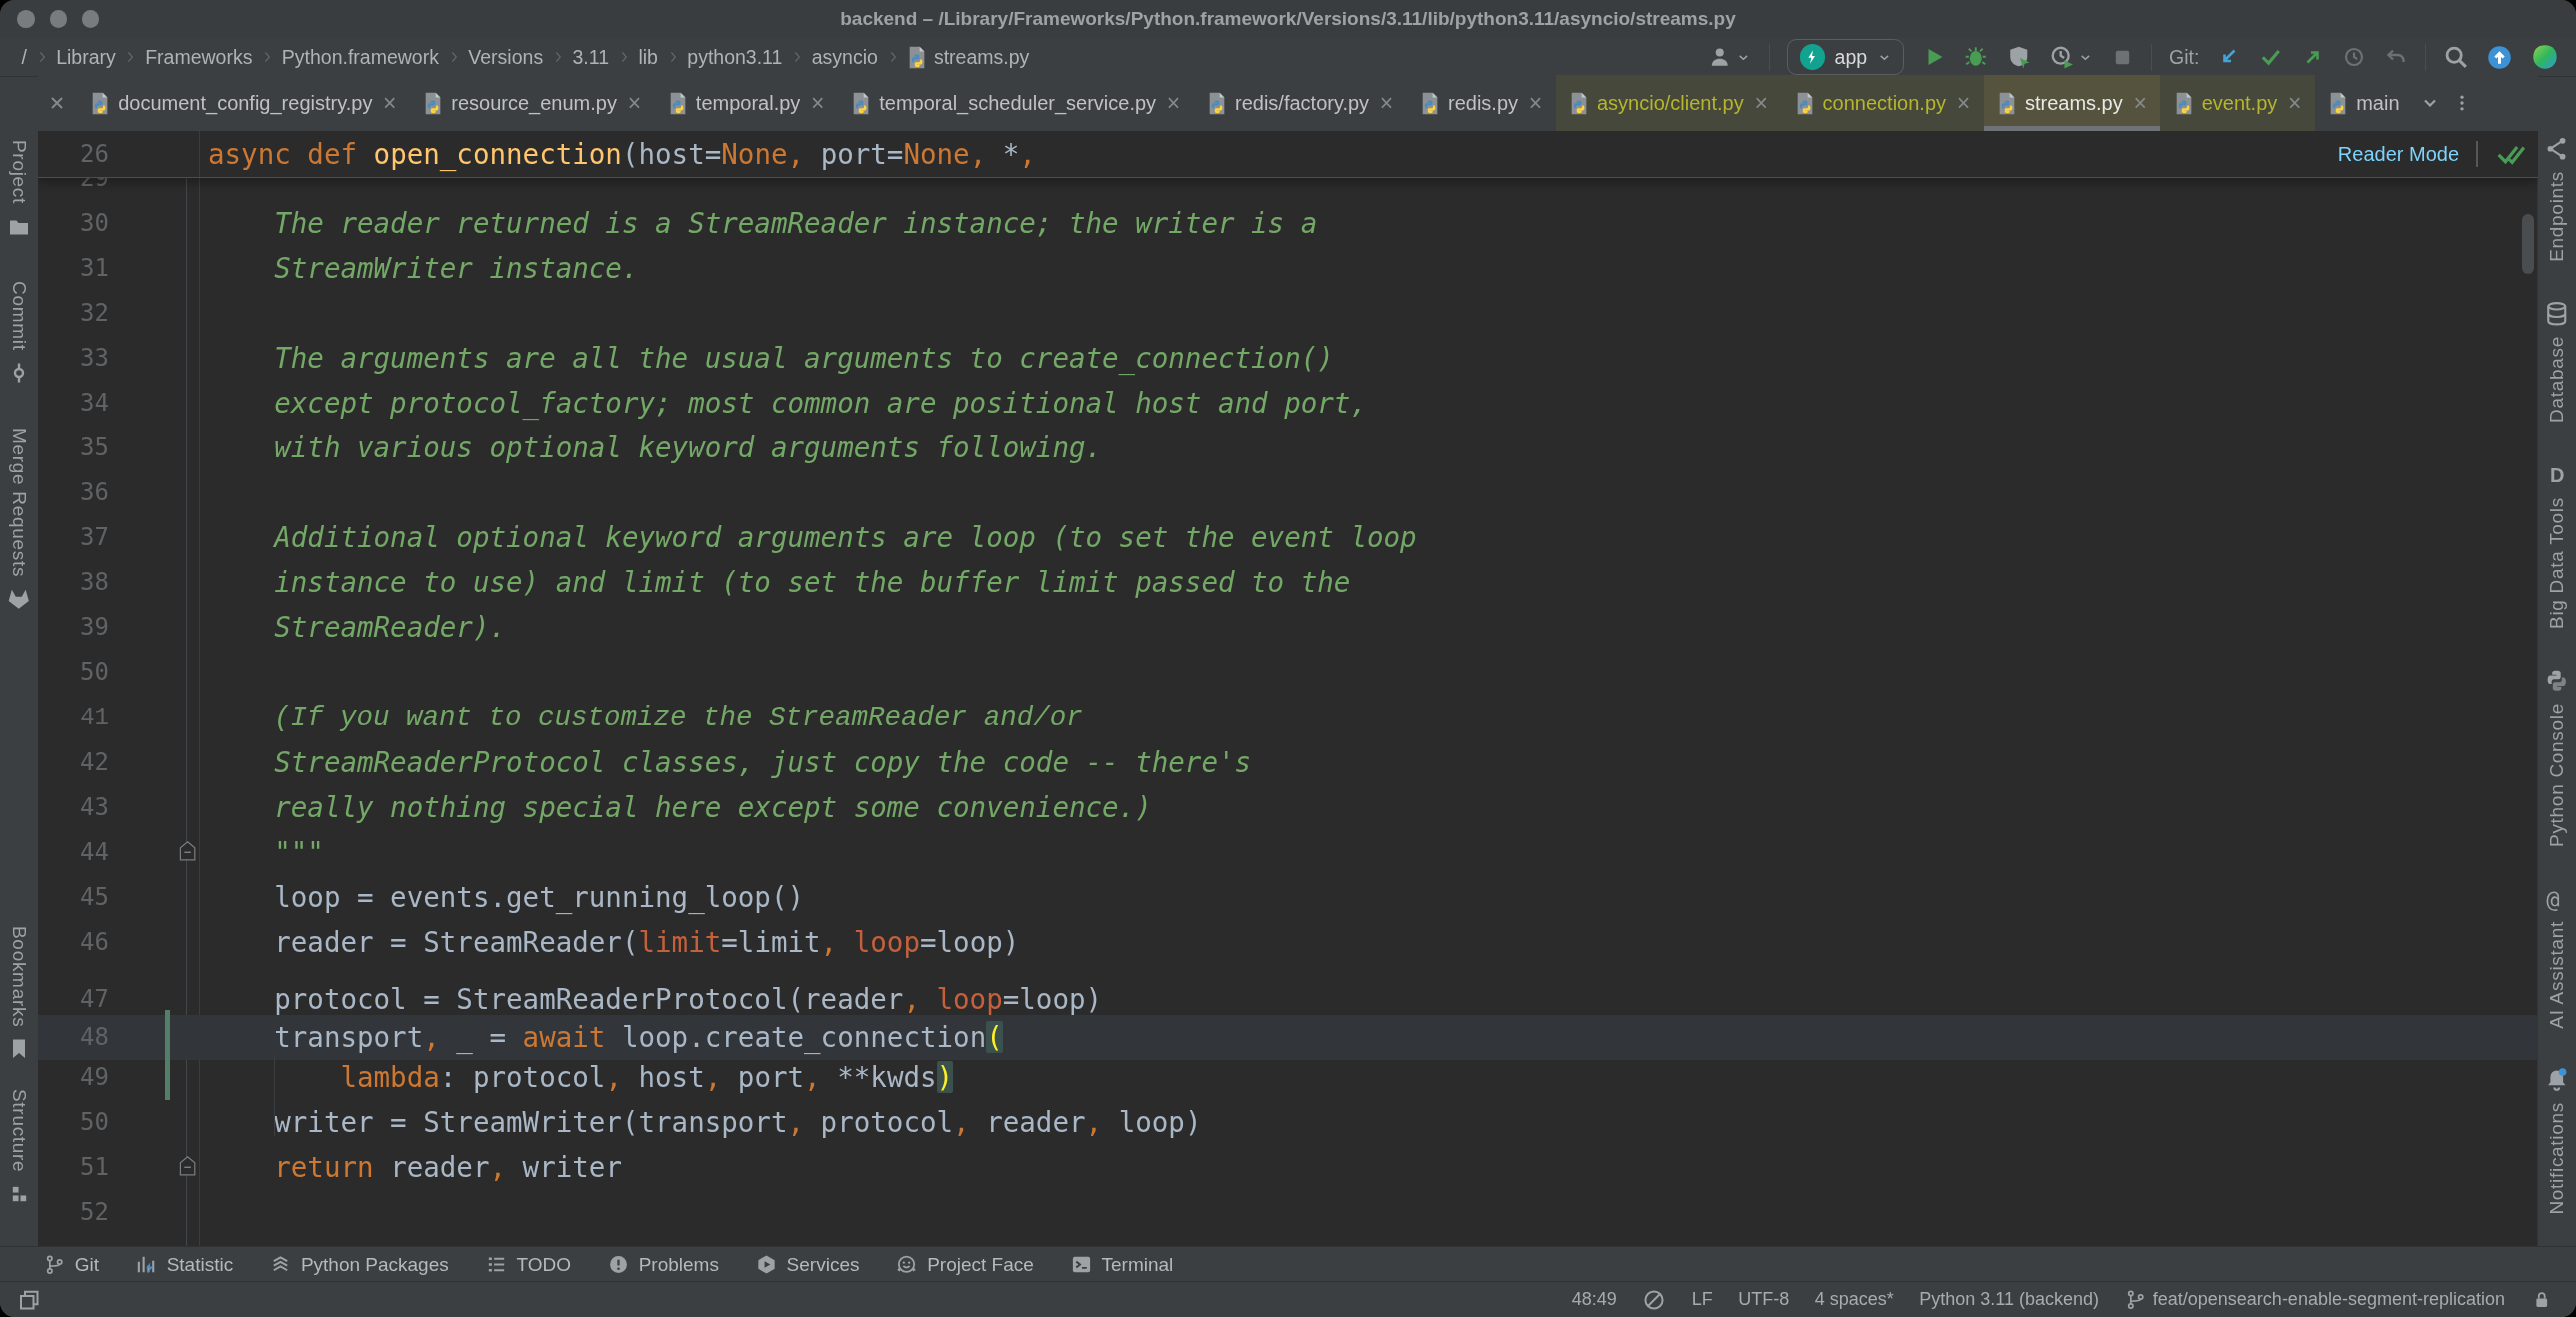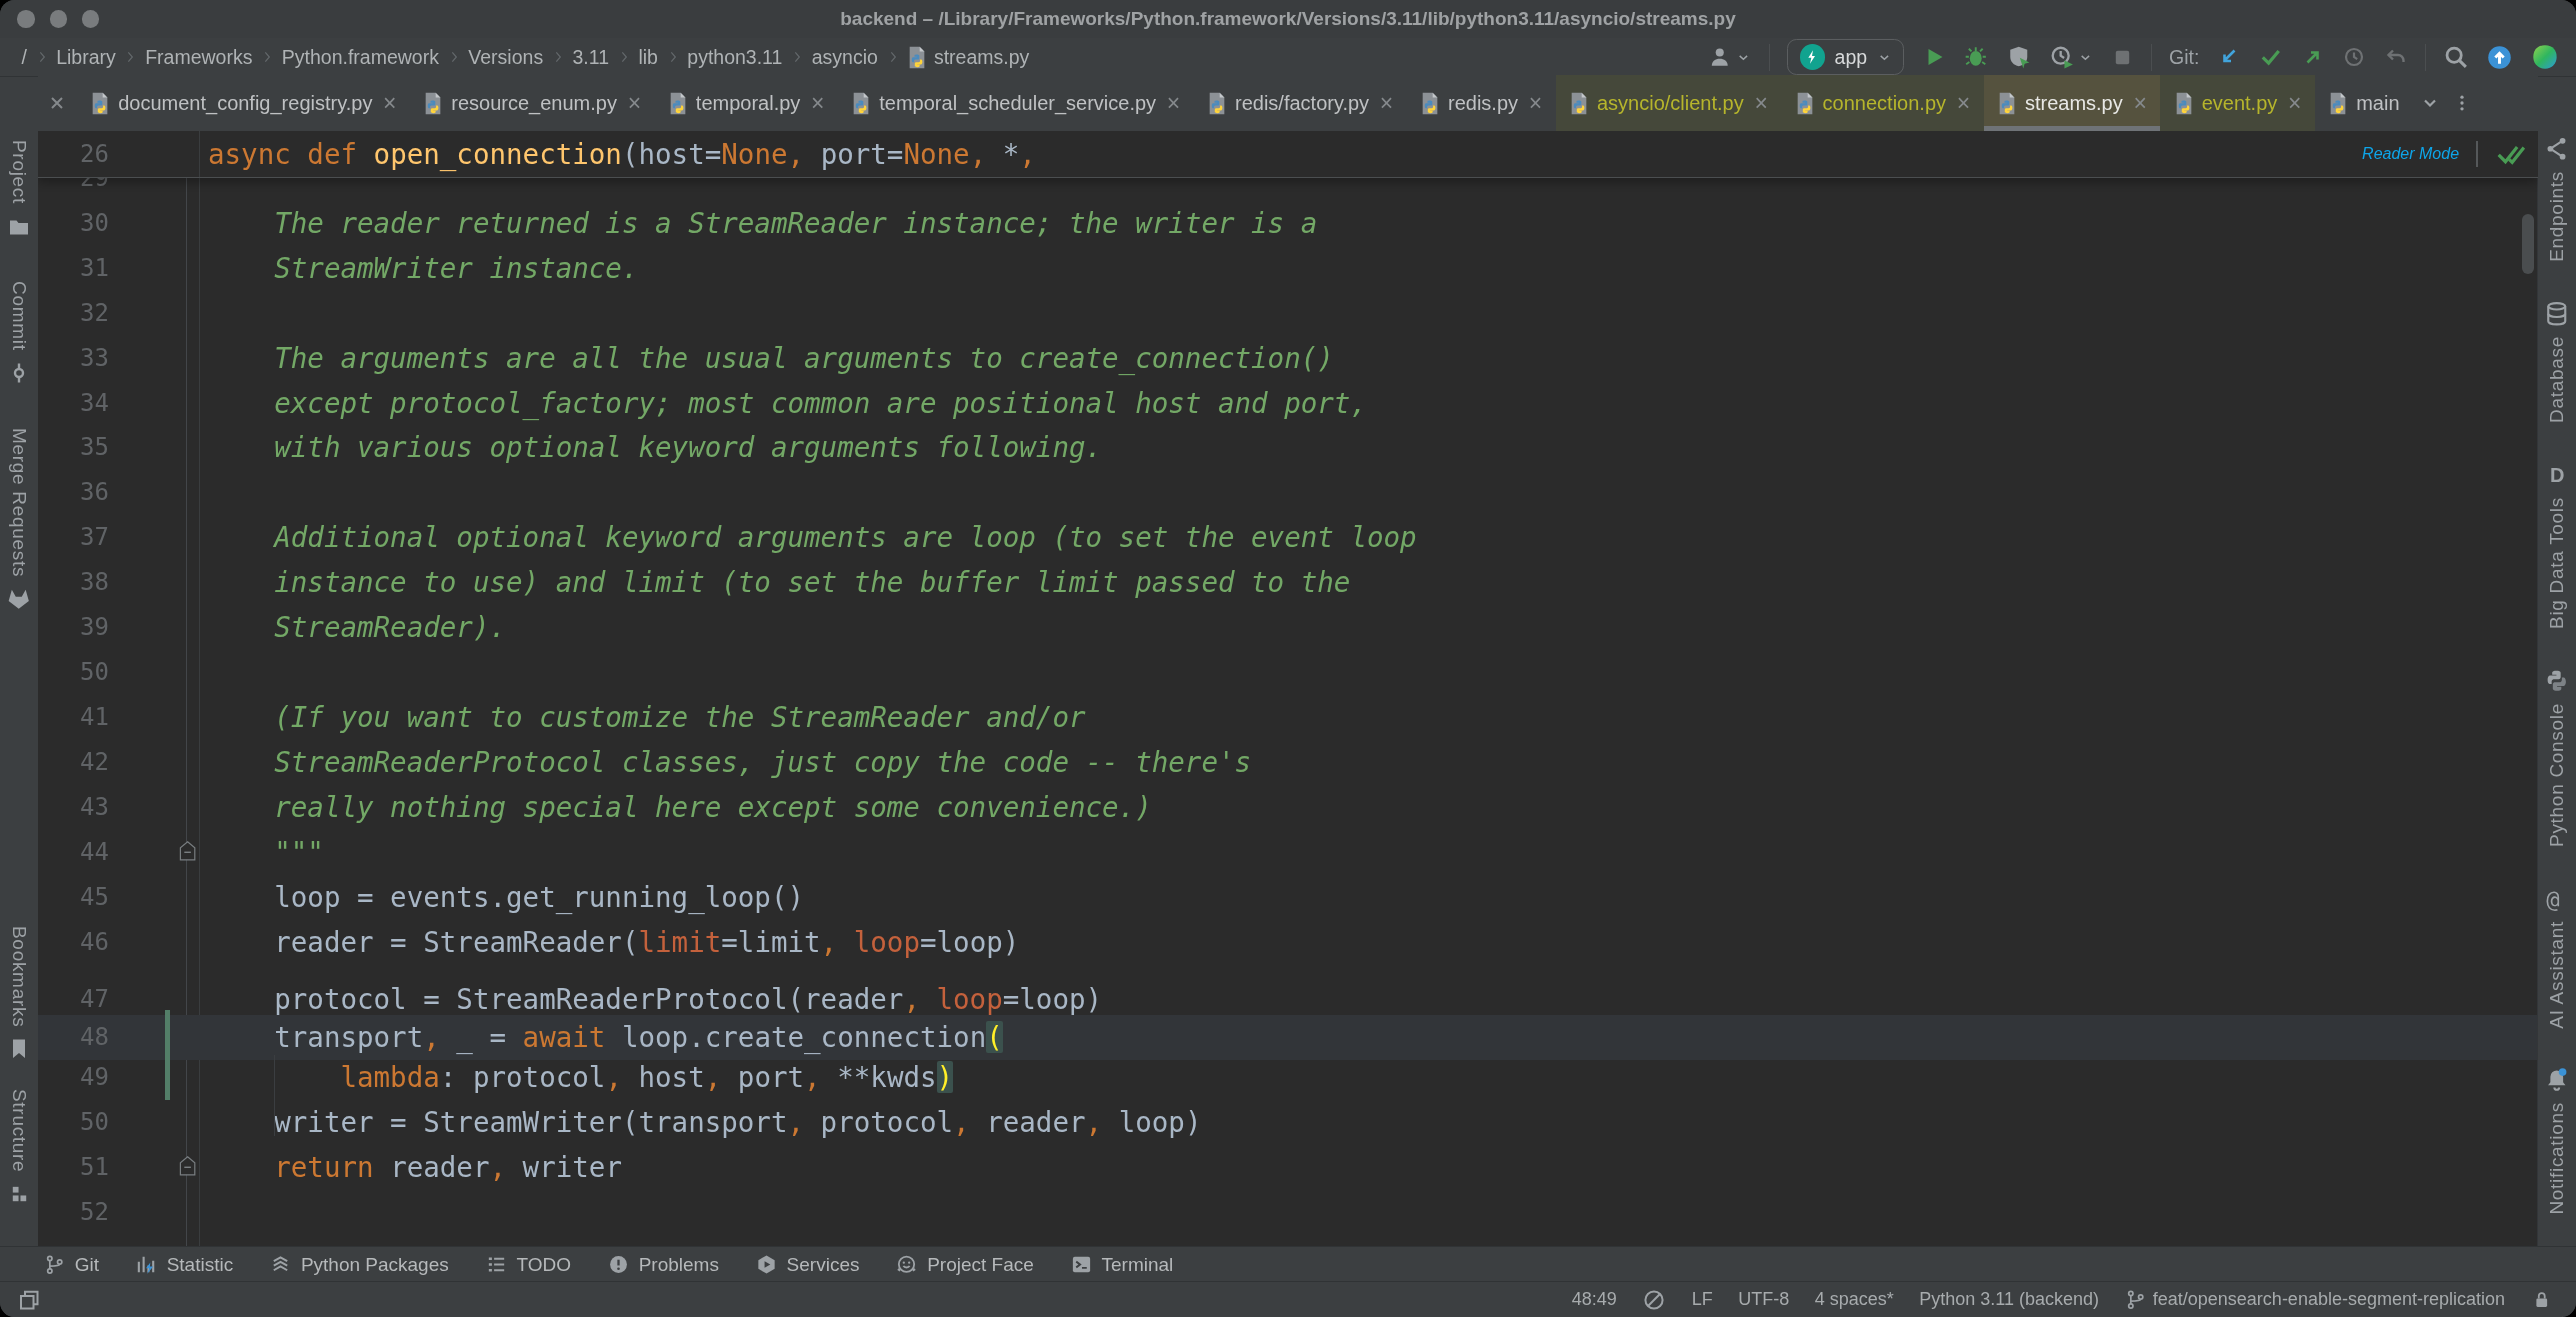--- a/index.html
+++ b/index.html
@@ -54,21 +54,21 @@
   .seg-t{color:#A9B7C6;} .seg-k{color:#CC7832;} .seg-f{color:#FFC66D;}
   .seg-d{color:#73A866;font-style:italic;} .seg-n{color:#C4613C;} .seg-o{color:#CC7832;}
   .seg-m{color:#FFEF28;background:#3B514D;border-radius:2px;}
   .vcs-bar{position:absolute;left:127px;top:879px;width:4.7px;height:90px;background:#537E68;}
   .fold-house{position:absolute;left:137px;width:25.5px;height:25.5px;}
   .indent-guide{position:absolute;left:236px;top:924px;height:81px;width:1.3px;background:#3B3E41;}
   .sticky{position:absolute;left:0;top:0;right:0;height:46px;background:#2B2B2B;border-bottom:1.3px solid #4B4E50;box-shadow:0 5.4px 9.4px rgba(0,0,0,.3);display:flex;align-items:center;z-index:5;}
   .sticky .ln{line-height:46px;}
   .sticky .codeln{line-height:46px;}
   .sticky-right{position:absolute;right:13.4px;top:0;height:46px;display:flex;align-items:center;gap:17.4px;}
-  .reader-label{color:#0ea5e9;font-size:16px;font-family:"Liberation Sans",sans-serif;font-style:italic;}
+  .reader-label{color:#7dd3fc;font-size:20px;font-family:"Liberation Sans",sans-serif;}
   .sticky-div{width:1.3px;height:25.5px;background:#55585A;}
   .scroll-thumb{position:absolute;right:4px;top:83px;width:12px;height:60px;border-radius:6px;background:#4A4D4F;z-index:6;}
 
   
   .bottombar{position:absolute;left:0;right:0;bottom:35px;height:35px;background:#3C3F41;border-top:0.7px solid #303335;display:flex;align-items:center;gap:36px;padding-left:43px;}
   .bbtn{display:flex;align-items:center;gap:8.7px;color:#B6B9BB;font-size:19px;}
   .bbtn .bicon{width:23px;height:23px;display:flex;align-items:center;justify-content:center;color:#9DA2A6;}
 
   
   .statusbar{position:absolute;left:0;right:0;bottom:0;height:35px;background:#3C3F41;border-top:0.7px solid #303335;display:flex;align-items:center;color:#A7ABAD;font-size:18px;}
@@ -546,21 +546,21 @@
           <span class="codeln"><span class="seg-d">    instance to use) and limit (to set the buffer limit passed to the</span></span>
         </div>
         <div class="row" style="top: 474px;">
           <span class="ln">39</span>
           <span class="codeln"><span class="seg-d">    StreamReader).</span></span>
         </div>
         <div class="row" style="top: 519px;">
           <span class="ln">50</span>
           <span class="codeln"></span>
         </div>
-        <div class="row" style="top: 564px;">
+        <div class="row" style="top: 564px; font-family: Liberation Mono, monospace;">
           <span class="ln">41</span>
           <span class="codeln"><span class="seg-d">    (If you want to customize the StreamReader and/or</span></span>
         </div>
         <div class="row" style="top: 609px;">
           <span class="ln">42</span>
           <span class="codeln"><span class="seg-d">    StreamReaderProtocol classes, just copy the code -- there's</span></span>
         </div>
         <div class="row" style="top: 654px;">
           <span class="ln">43</span>
           <span class="codeln"><span class="seg-d">    really nothing special here except some convenience.)</span></span>

